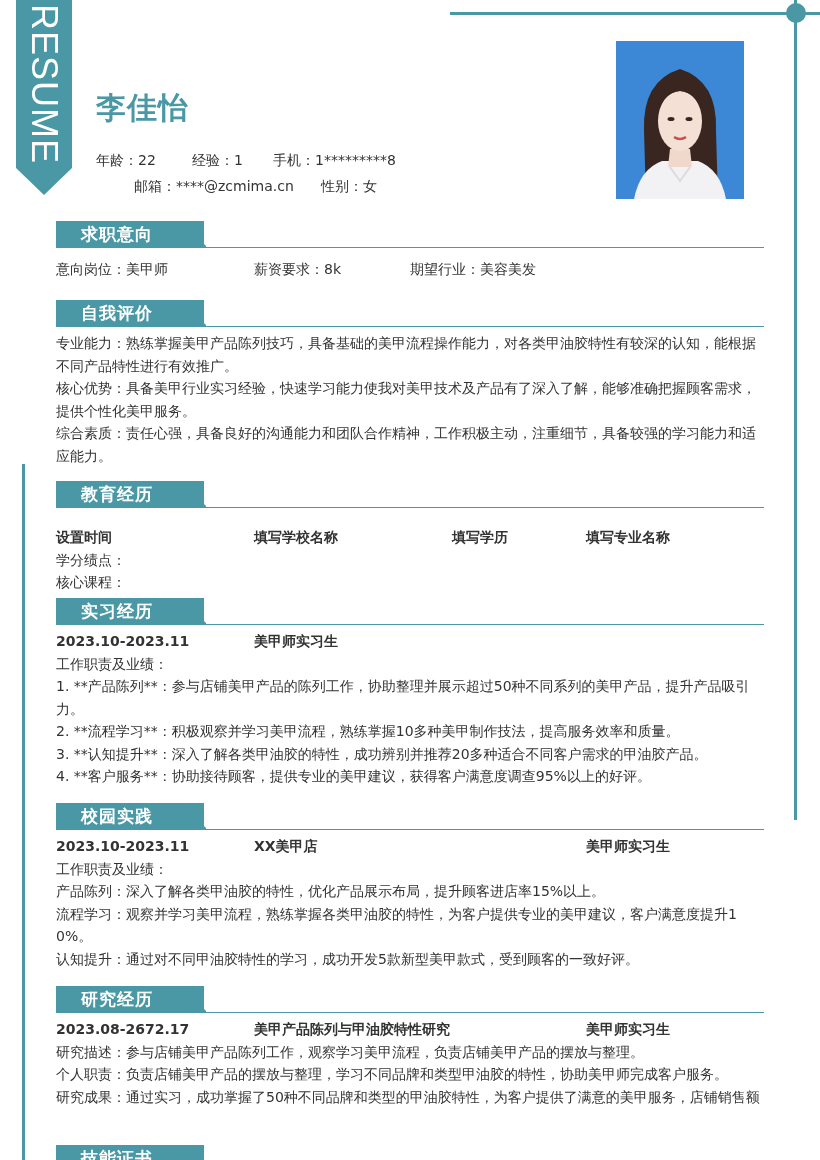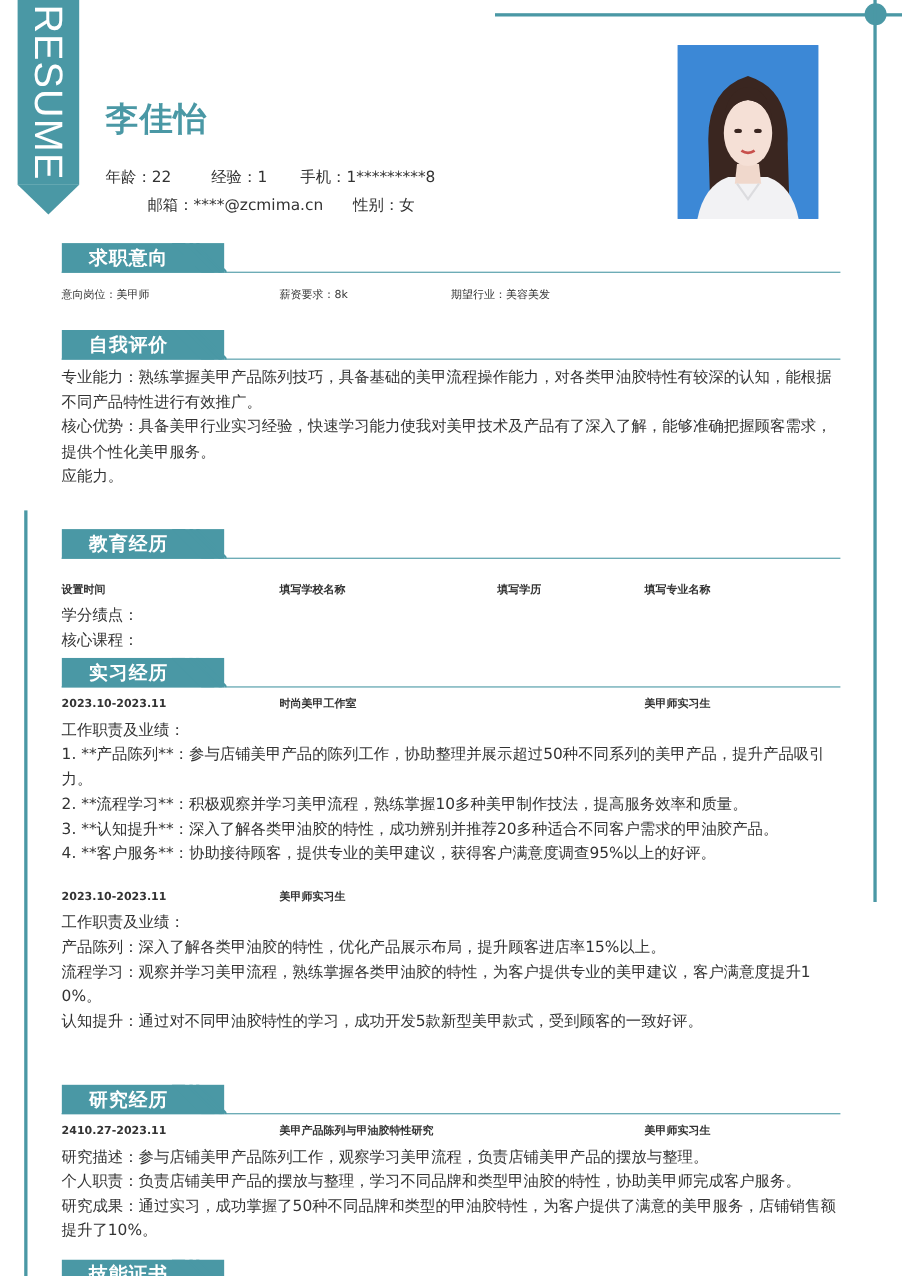--- a/index.html
+++ b/index.html
@@ -26,21 +26,21 @@
 
   .photo { position:absolute; left:616px; top:41px; width:128px; height:158px; background:#3c88d6; overflow:hidden; }
 
   .section { position:absolute; left:56px; width:708px; }
   .sec-head { position:relative; height:30px; border-bottom:1.5px solid #4a98a5; }
   .sec-tab { position:absolute; left:0; top:3px; height:27px; width:148px; background:#4a98a5;
     clip-path:polygon(0 0, 100% 0, 100% 100%, 0 100%); }
   .sec-title { position:absolute; left:25px; top:5px; color:#fff; font-size:17px; font-weight:bold; letter-spacing:1px; }
   .stripes { position:absolute; left:100px; top:3px; width:50px; height:27px; }
 
-  .row { display:flex; font-size:10px; line-height:22.5px; white-space:nowrap; }
+  .row { display:flex; font-size:14px; line-height:22.5px; white-space:nowrap; }
   .bold { font-weight:bold; color:#333; }
   .para { font-size:14px; line-height:22.5px; color:#333; }
 </style>
 </head>
 <body>
 
 <div class="top-line"></div>
 <div class="dot"></div>
 <div class="right-line"></div>
 <div class="left-line"></div>
@@ -99,20 +99,21 @@
       <polygon points="16,0 19,0 46,27 43,27" fill="#4a98a5"></polygon>
       <polygon points="22,0 25,0 52,27 49,27" fill="#4a98a5"></polygon>
     </svg>
     <div class="sec-title">自我评价</div>
   </div>
   <div class="para" style="margin-top:5px;">
     <div>专业能力：熟练掌握美甲产品陈列技巧，具备基础的美甲流程操作能力，对各类甲油胶特性有较深的认知，能根据</div>
     <div>不同产品特性进行有效推广。</div>
     <div>核心优势：具备美甲行业实习经验，快速学习能力使我对美甲技术及产品有了深入了解，能够准确把握顾客需求，</div>
     <div>提供个性化美甲服务。</div>
+    <div>综合素质：责任心强，具备良好的沟通能力和团队合作精神，工作积极主动，注重细节，具备较强的学习能力和适</div>
     <div>应能力。</div>
   </div>
 </div>
 
 <div class="section" style="top:478px;">
   <div class="sec-head">
     <div class="sec-tab"></div>
     <svg class="stripes" viewBox="0 0 50 27">
       <polygon points="0,0 12,0 39,27 27,27" fill="#4a98a5"></polygon>
       <polygon points="16,0 19,0 46,27 43,27" fill="#4a98a5"></polygon>
@@ -135,36 +136,45 @@
     <div class="sec-tab"></div>
     <svg class="stripes" viewBox="0 0 50 27">
       <polygon points="0,0 12,0 39,27 27,27" fill="#4a98a5"></polygon>
       <polygon points="16,0 19,0 46,27 43,27" fill="#4a98a5"></polygon>
       <polygon points="22,0 25,0 52,27 49,27" fill="#4a98a5"></polygon>
     </svg>
     <div class="sec-title">实习经历</div>
   </div>
   <div class="row bold" style="margin-top:5px;">
     <span style="width:198px;">2023.10-2023.11</span>
-    <span style="width:332px;">时尚美甲工作室</span>
     <span>美甲师实习生</span>
   </div>
   <div class="para">
     <div>工作职责及业绩：</div>
     <div>1. **产品陈列**：参与店铺美甲产品的陈列工作，协助整理并展示超过50种不同系列的美甲产品，提升产品吸引</div>
     <div>力。</div>
     <div>2. **流程学习**：积极观察并学习美甲流程，熟练掌握10多种美甲制作技法，提高服务效率和质量。</div>
     <div>3. **认知提升**：深入了解各类甲油胶的特性，成功辨别并推荐20多种适合不同客户需求的甲油胶产品。</div>
     <div>4. **客户服务**：协助接待顾客，提供专业的美甲建议，获得客户满意度调查95%以上的好评。</div>
   </div>
 </div>
 
 <div class="section" style="top:800px;">
+  <div class="sec-head">
+    <div class="sec-tab"></div>
+    <svg class="stripes" viewBox="0 0 50 27">
+      <polygon points="0,0 12,0 39,27 27,27" fill="#4a98a5"></polygon>
+      <polygon points="16,0 19,0 46,27 43,27" fill="#4a98a5"></polygon>
+      <polygon points="22,0 25,0 52,27 49,27" fill="#4a98a5"></polygon>
+    </svg>
+    <div class="sec-title">校园实践</div>
+  </div>
   <div class="row bold" style="margin-top:5px;">
     <span style="width:198px;">2023.10-2023.11</span>
+    <span style="width:332px;">XX美甲店</span>
     <span>美甲师实习生</span>
   </div>
   <div class="para">
     <div>工作职责及业绩：</div>
     <div>产品陈列：深入了解各类甲油胶的特性，优化产品展示布局，提升顾客进店率15%以上。</div>
     <div>流程学习：观察并学习美甲流程，熟练掌握各类甲油胶的特性，为客户提供专业的美甲建议，客户满意度提升1</div>
     <div>0%。</div>
     <div>认知提升：通过对不同甲油胶特性的学习，成功开发5款新型美甲款式，受到顾客的一致好评。</div>
   </div>
 </div>
@@ -173,29 +183,28 @@
   <div class="sec-head">
     <div class="sec-tab"></div>
     <svg class="stripes" viewBox="0 0 50 27">
       <polygon points="0,0 12,0 39,27 27,27" fill="#4a98a5"></polygon>
       <polygon points="16,0 19,0 46,27 43,27" fill="#4a98a5"></polygon>
       <polygon points="22,0 25,0 52,27 49,27" fill="#4a98a5"></polygon>
     </svg>
     <div class="sec-title">研究经历</div>
   </div>
   <div class="row bold" style="margin-top:5px;">
-    <span style="width:198px;">2410.27-2023.11</span>
+    <span style="width:198px;">2023.08-2672.17</span>
     <span style="width:332px;">美甲产品陈列与甲油胶特性研究</span>
     <span>美甲师实习生</span>
   </div>
   <div class="para">
     <div>研究描述：参与店铺美甲产品陈列工作，观察学习美甲流程，负责店铺美甲产品的摆放与整理。</div>
     <div>个人职责：负责店铺美甲产品的摆放与整理，学习不同品牌和类型甲油胶的特性，协助美甲师完成客户服务。</div>
     <div>研究成果：通过实习，成功掌握了50种不同品牌和类型的甲油胶特性，为客户提供了满意的美甲服务，店铺销售额</div>
-    <div>提升了10%。</div>
   </div>
 </div>
 
 <div class="section" style="top:1142px;">
   <div class="sec-head">
     <div class="sec-tab"></div>
     <svg class="stripes" viewBox="0 0 50 27">
       <polygon points="0,0 12,0 39,27 27,27" fill="#4a98a5"></polygon>
       <polygon points="16,0 19,0 46,27 43,27" fill="#4a98a5"></polygon>
       <polygon points="22,0 25,0 52,27 49,27" fill="#4a98a5"></polygon>

